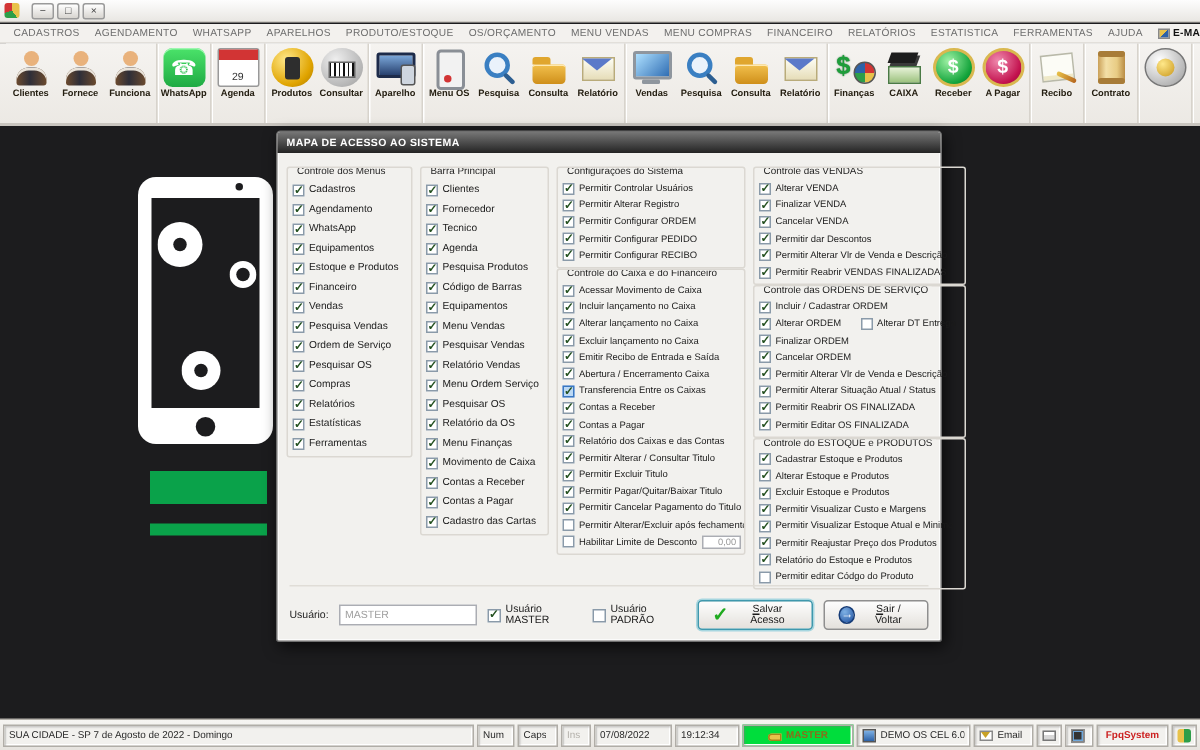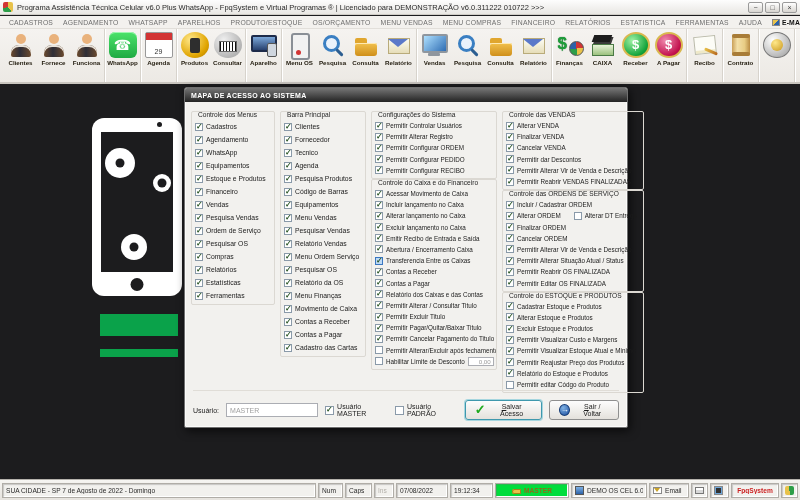--- a/index.html
+++ b/index.html
@@ -134,21 +134,20 @@
   .sic.ic-display { background:#333; border:1px solid #888; box-shadow:inset 0 0 0 1px #6fa8dc; }
   .sic.ic-logo { background:conic-gradient(#2d9e49 0 50%, #e8c24a 0 100%); border-radius:2px; }
 </style>
 </head>
 <body>
 
 <div class="screen">
 
   <div class="titlebar">
     <div class="app-icon"></div>
-    <div class="title-text">Programa Assistência Técnica Celular v6.0 Plus WhatsApp - FpqSystem e Virtual Programas ® | Licenciado para  DEMONSTRAÇÃO v6.0.311222 010722 &gt;&gt;&gt;</div>
     <div class="win-controls">
       <div class="wbtn">−</div>
       <div class="wbtn">□</div>
       <div class="wbtn">×</div>
     </div>
   </div>
 
   <div class="menubar">
 
       <div class="menu-item">

